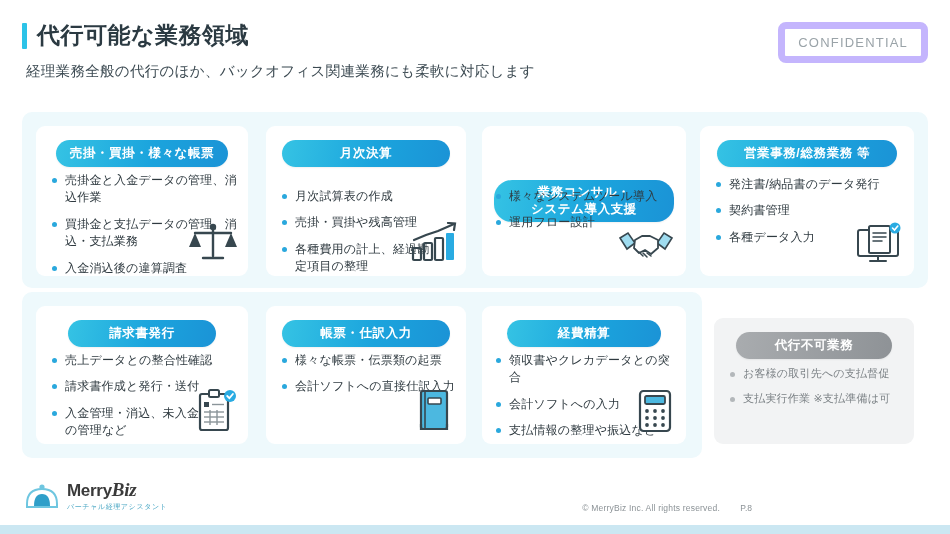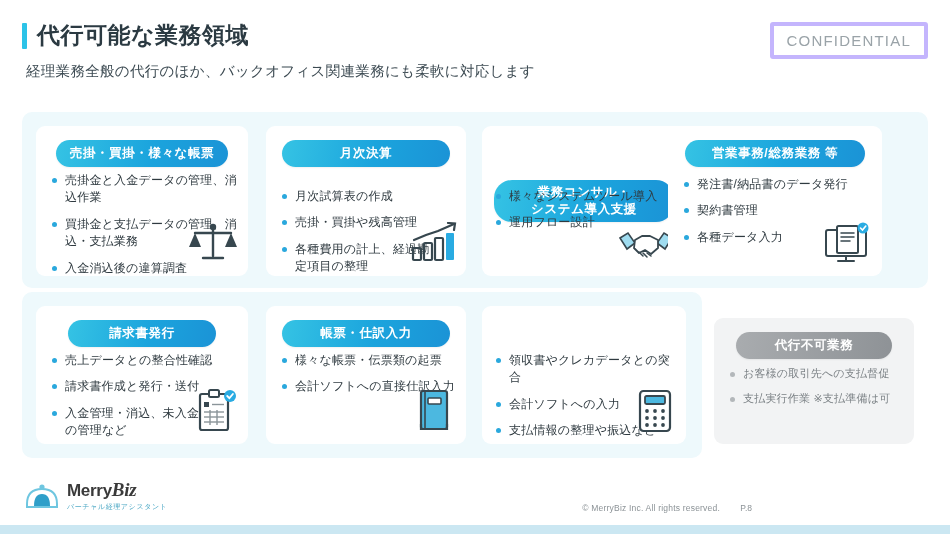--- a/index.html
+++ b/index.html
@@ -12,22 +12,22 @@
   .slide { position: relative; width: 770px; height: 534px; background: #fff; padding-left: 46px; }
 
   
   .header { position: absolute; left: 0; top: 0; width: 950px; height: 108px; }
   .title-row { position: absolute; left: 22px; top: 20px; display: flex; align-items: center; }
   .accent-bar { width: 5px; height: 26px; background: #2cc3e8; border-radius: 1px; margin-right: 10px; }
   .title-text { font-size: 23px; font-weight: bold; color: #2b3a42; letter-spacing: .5px; }
   .subtitle { position: absolute; left: 26px; top: 62px; font-size: 14.5px; color: #3c4a52; letter-spacing: .3px; }
   .confidential {
     position: absolute; right: 22px; top: 22px;
-    border: 4px solid #c4b5fd; border-radius: 3px;
-    padding: 6px 13px; font-size: 15px; color: #9aa3a8; letter-spacing: 1.2px;
+    border: 7px solid #c4b5fd; border-radius: 8px;
+    padding: 6px 13px; font-size: 13px; color: #9aa3a8; letter-spacing: 1.2px;
   }
 
   
   .panel {
     position: absolute; left: 22px; top: 112px;
     width: 906px; height: 176px;
     background: #eef9fc; border-radius: 10px;
   }
   .panel2 {
     position: absolute; left: 22px; top: 292px;
@@ -158,21 +158,21 @@
         <path d="M17 14 L24 10 L32 10 L40 14 L40 22 L33 28 L27 24 L21 27 L16 22 Z" fill="#ffffff" stroke="#37474f" stroke-width="1.8" stroke-linejoin="round"></path>
         <g stroke="#37474f" stroke-width="1.5" stroke-linecap="round">
           <line x1="21" y1="26" x2="25" y2="30"></line>
           <line x1="25" y1="27" x2="29" y2="31"></line>
           <line x1="29" y1="27" x2="33" y2="30"></line>
         </g>
       </svg>
     </div>
   </div>
 
-  <div class="card" style="left:668px; top:126px; width:214px; height:150px;">
+  <div class="card" style="left:700px; top:126px; width:214px; height:150px;">
     <div class="pill" style="width:180px;">営業事務/総務業務 等</div>
     <ul class="bullets" style="left:14px; top:50px; width:180px;">
       <li>発注書/納品書のデータ発行</li>
       <li>契約書管理</li>
       <li>各種データ入力</li>
     </ul>
     <div class="icon" style="right:10px; bottom:6px;">
       <svg width="50" height="44" viewBox="0 0 50 44">
         <rect x="4" y="8" width="40" height="26" rx="2" fill="none" stroke="#37474f" stroke-width="2"></rect>
         <rect x="15" y="4" width="21" height="27" rx="1.5" fill="#ffffff" stroke="#37474f" stroke-width="2"></rect>
@@ -225,20 +225,21 @@
       <svg width="36" height="46" viewBox="0 0 36 46">
         <rect x="5" y="3" width="26" height="38" rx="2" fill="#4cb8e0" stroke="#37474f" stroke-width="2.2"></rect>
         <path d="M5 36 L5 41 L31 41 L31 36" fill="none" stroke="#37474f" stroke-width="2.2"></path>
         <rect x="12" y="10" width="13" height="6" rx="1" fill="#ffffff" stroke="#37474f" stroke-width="1.6"></rect>
         <line x1="9" y1="3" x2="9" y2="41" stroke="#37474f" stroke-width="1.6"></line>
       </svg>
     </div>
   </div>
 
   <div class="card" style="left:482px; top:306px; width:204px; height:138px;">
+    <div class="pill" style="width:154px;">経費精算</div>
     <ul class="bullets" style="left:12px; top:46px; width:180px;">
       <li>領収書やクレカデータとの突合</li>
       <li>会計ソフトへの入力</li>
       <li>支払情報の整理や振込など</li>
     </ul>
     <div class="icon" style="right:12px; bottom:6px;">
       <svg width="38" height="46" viewBox="0 0 38 46">
         <rect x="4" y="3" width="30" height="40" rx="3.5" fill="#ffffff" stroke="#37474f" stroke-width="2.2"></rect>
         <rect x="9" y="8" width="20" height="8" rx="1.5" fill="#4cb8e0" stroke="#37474f" stroke-width="1.8"></rect>
         <g fill="#37474f">

